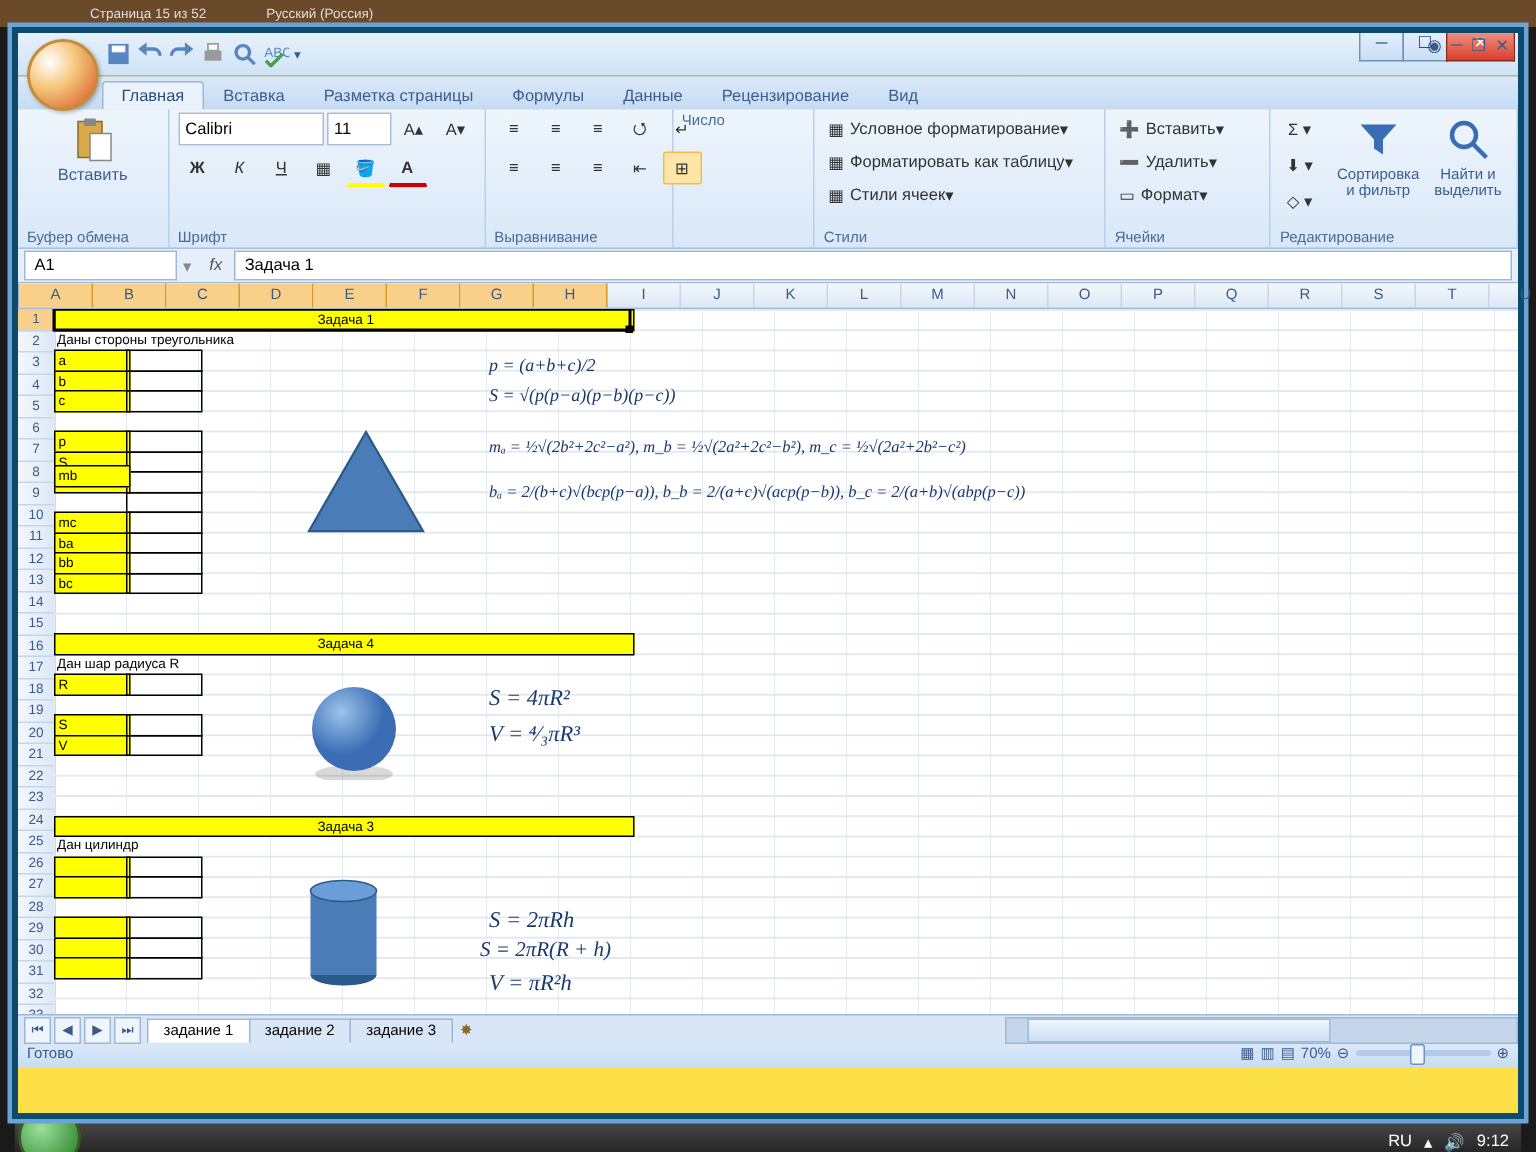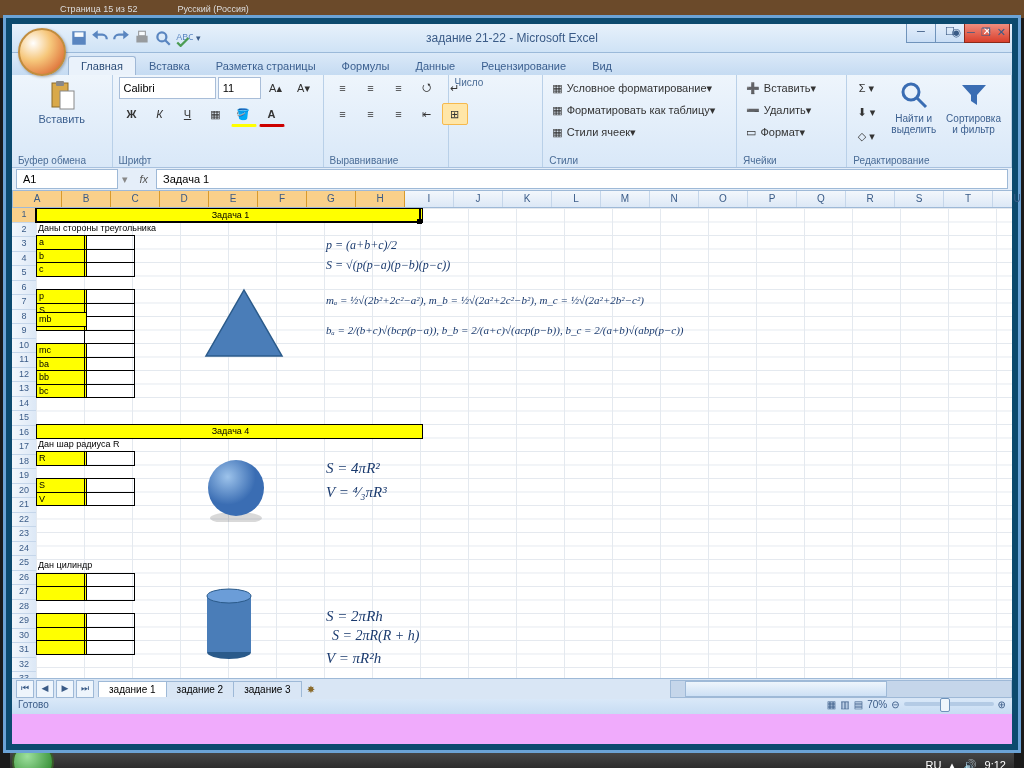--- a/index.html
+++ b/index.html
@@ -1,16 +1,16 @@
 <!DOCTYPE html>
 <html><head>
 <meta charset="utf-8">
 <style>
 html,body{margin:0;padding:0;font-family:"Segoe UI",Tahoma,sans-serif;font-size:11px;background:#1a1a1a;overflow:hidden}
-.window{width:1000px;height:720px;margin:0 auto;background:#f0abfc;border:6px solid #0c4a6e;box-shadow:0 0 0 3px #6ba3d6;position:relative}
+.window{width:1000px;height:720px;margin:0 auto;background:#fde047;border:4px solid #0c4a6e;box-shadow:0 0 0 3px #6ba3d6;position:relative}
 .titlebar{height:28px;background:linear-gradient(#e7f1fb,#cfe3f6);display:flex;align-items:center;position:relative;border-bottom:1px solid #9bb9d9}
 .office-btn{width:44px;height:44px;border-radius:50%;background:radial-gradient(circle at 30% 30%,#fff,#f6c77b 40%,#d54e1f);position:absolute;top:4px;left:6px;border:2px solid #c18d3e;z-index:5;box-shadow:1px 1px 3px rgba(0,0,0,.3)}
 .qat{margin-left:58px;display:flex;gap:3px;align-items:center}
 .qat-btn{width:18px;height:18px;opacity:.8}
 .title{position:absolute;left:0;right:0;text-align:center;color:#3a5b87;font-size:12px;pointer-events:none}
 .winctrl{position:absolute;right:2px;top:0;display:flex}
 .winctrl div{width:28px;height:18px;background:linear-gradient(#e4eefb,#c9def5);border:1px solid #6f93bb;border-top:none;margin-left:-1px;text-align:center;line-height:15px;font-size:11px;color:#2f4f7a}
 .winctrl .close{width:44px;background:linear-gradient(#f08d7e,#d9402d);color:#fff;border-color:#8b2a1a}
 .tabs{height:22px;display:flex;align-items:flex-end;padding-left:56px;background:linear-gradient(#dbe9f8,#c5dbf2)}
 .tab{padding:3px 12px;color:#3b5f8f;border:1px solid transparent;border-bottom:none;border-radius:3px 3px 0 0}
@@ -102,21 +102,20 @@
           </svg>
         </div>
       <div class="qat-btn">
           <svg viewBox="0 0 16 16">
             <text x="1" y="10" font-size="8" fill="#3a6db3">ABC</text>
             <path d="M2 12l3 3 7-7" stroke="#2a8a2a" fill="none" stroke-width="2"></path>
           </svg>
         </div>
       <span style="color:#3a5b87;font-size:9px">▾</span>
     </div>
-    <div class="title">задание 21-22 - Microsoft Excel</div>
     <div class="winctrl">
       <div>─</div>
       <div>☐</div>
       <div class="close">✕</div>
     </div>
   </div>
 
   <div class="tabs">
     <div class="tab active">Главная</div>
     <div class="tab">Вставка</div>
@@ -215,33 +214,33 @@
     <div class="group" style="flex:1">
       <div class="gl-row" style="align-items:flex-start">
         <div style="display:flex;flex-direction:column;gap:2px;margin-right:6px">
           <div class="rbtn">Σ ▾</div>
           <div class="rbtn">⬇ ▾</div>
           <div class="rbtn">◇ ▾</div>
         </div>
         <div class="big-btn">
           <div class="ico">
               <svg viewBox="0 0 32 32">
+                <path d="M4 6h24l-9 10v10l-6-4v-6z" fill="#3a6db3"></path>
+              </svg>
+            </div>
+          <span style="font-size:10px;text-align:center">Сортировка и фильтр</span>
+        </div>
+        <div class="big-btn">
+          <div class="ico">
+              <svg viewBox="0 0 32 32">
                 <circle cx="13" cy="13" r="8" fill="none" stroke="#3a6db3" stroke-width="3"></circle>
                 <line x1="19" y1="19" x2="28" y2="28" stroke="#3a6db3" stroke-width="3"></line>
               </svg>
             </div>
           <span style="font-size:10px;text-align:center">Найти и выделить</span>
-        </div>
-        <div class="big-btn">
-          <div class="ico">
-              <svg viewBox="0 0 32 32">
-                <path d="M4 6h24l-9 10v10l-6-4v-6z" fill="#3a6db3"></path>
-              </svg>
-            </div>
-          <span style="font-size:10px;text-align:center">Сортировка и фильтр</span>
         </div>
       </div>
       <div class="group-label">Редактирование</div>
     </div>
   </div>
 
   <div class="formula-bar">
     <div class="namebox">A1</div>
     <span style="color:#888;padding:0 4px">▾</span>
     <span class="fx">fx</span>
@@ -348,20 +347,21 @@
         <div class="cell" style="left:0;top:229.5px;width:200px">Дан шар радиуса R</div>
         <div id="labels2">
             <div class="cell yellow bordered" style="left: 0px; top: 243px; width: 47px; height: 12.5px;">R</div>
             <div class="cell bordered" style="left: 48px; top: 243px; width: 47px; height: 12.5px;"></div>
             <div class="cell yellow bordered" style="left: 0px; top: 270px; width: 47px; height: 12.5px;">S</div>
             <div class="cell bordered" style="left: 48px; top: 270px; width: 47px; height: 12.5px;"></div>
             <div class="cell yellow bordered" style="left: 0px; top: 283.5px; width: 47px; height: 12.5px;">V</div>
             <div class="cell bordered" style="left: 48px; top: 283.5px; width: 47px; height: 12.5px;"></div>
           </div>
 
+        <div class="cell yellow bordered" style="left:0;top:337.5px;width:383px;height:12.5px;text-align:center">Задача 3</div>
         <div class="cell" style="left:0;top:351px;width:200px">Дан цилиндр</div>
         <div id="labels3">
             <div class="cell yellow bordered" style="left: 0px; top: 364.5px; width: 47px; height: 12.5px;"></div>
             <div class="cell bordered" style="left: 48px; top: 364.5px; width: 47px; height: 12.5px;"></div>
             <div class="cell yellow bordered" style="left: 0px; top: 378px; width: 47px; height: 12.5px;"></div>
             <div class="cell bordered" style="left: 48px; top: 378px; width: 47px; height: 12.5px;"></div>
             <div class="cell yellow bordered" style="left: 0px; top: 405px; width: 47px; height: 12.5px;"></div>
             <div class="cell bordered" style="left: 48px; top: 405px; width: 47px; height: 12.5px;"></div>
             <div class="cell yellow bordered" style="left: 0px; top: 418.5px; width: 47px; height: 12.5px;"></div>
             <div class="cell bordered" style="left: 48px; top: 418.5px; width: 47px; height: 12.5px;"></div>
@@ -388,21 +388,21 @@
             <ellipse cx="25" cy="8" rx="22" ry="7" fill="#6b9dd8" stroke="#2a5a8a"></ellipse>
           </svg>
 
         <div class="formula-img" style="left:290px;top:30px">p = (a+b+c)/2</div>
         <div class="formula-img" style="left:290px;top:50px">S = √(p(p−a)(p−b)(p−c))</div>
         <div class="formula-img" style="left:290px;top:86px;font-size:11px">mₐ = ½√(2b²+2c²−a²),   m_b = ½√(2a²+2c²−b²),   m_c = ½√(2a²+2b²−c²)</div>
         <div class="formula-img" style="left:290px;top:116px;font-size:11px">bₐ = 2/(b+c)√(bcp(p−a)),   b_b = 2/(a+c)√(acp(p−b)),   b_c = 2/(a+b)√(abp(p−c))</div>
         <div class="formula-img" style="left:290px;top:252px;font-size:15px">S = 4πR²</div>
         <div class="formula-img" style="left:290px;top:276px;font-size:15px">V = ⁴⁄₃πR³</div>
         <div class="formula-img" style="left:290px;top:400px;font-size:15px">S = 2πRh</div>
-        <div class="formula-img" style="left:296px;top:420px;font-size:14px">S = 2πR(R + h)</div>
+        <div class="formula-img" style="left:284px;top:420px;font-size:14px">S = 2πR(R + h)</div>
         <div class="formula-img" style="left:290px;top:442px;font-size:15px">V = πR²h</div>
       </div>
     </div>
     <div class="tabs-bottom">
       <div class="navbtns">
         <span>⏮</span>
         <span>◀</span>
         <span>▶</span>
         <span>⏭</span>
       </div>

